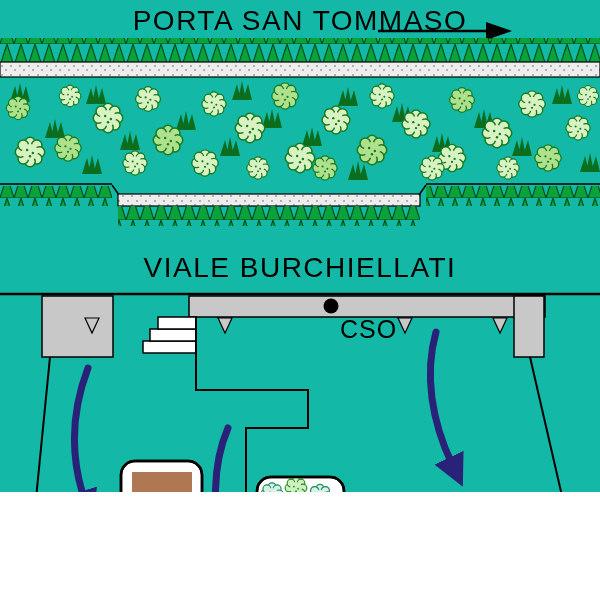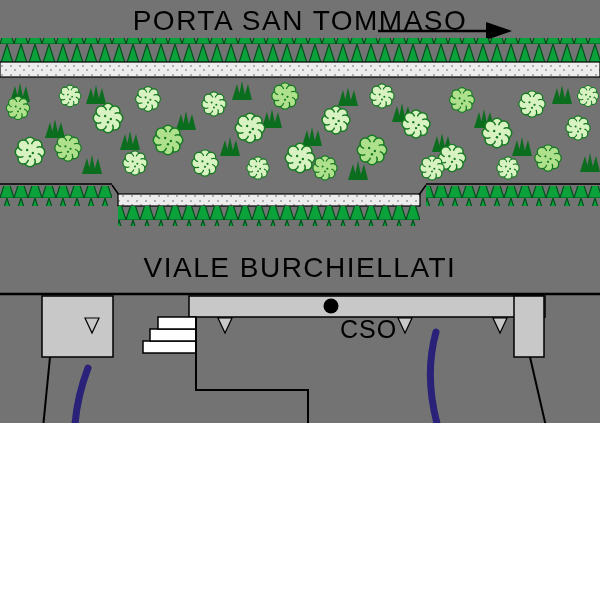--- a/index.html
+++ b/index.html
@@ -1,16 +1,16 @@
 <!DOCTYPE html>
 <html><head>
 <meta charset="utf-8">
 <style>
   html,body{margin:0;padding:0;background:#fff;}
-  .stage{position:relative;width:600px;height:423px;background:#737373;overflow:hidden;}
+  .stage{position:relative;width:600px;height:492px;background:#14b8a6;overflow:hidden;}
   svg{display:block;}
   symbol{overflow:visible;}
   text{font-family:"Liberation Sans",sans-serif;fill:#000;}
   .title{font-size:28px;letter-spacing:1.5px;}
   .cso{font-size:25px;letter-spacing:1px;}
 </style>
 </head>
 <body>
 
 <div class="stage">

